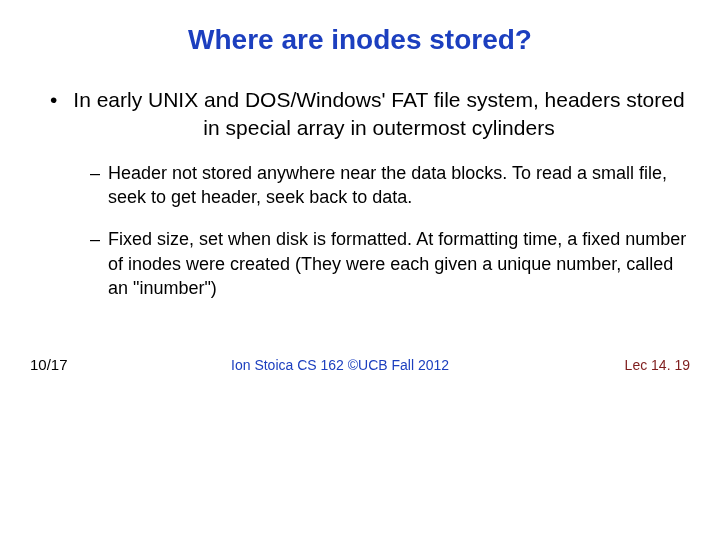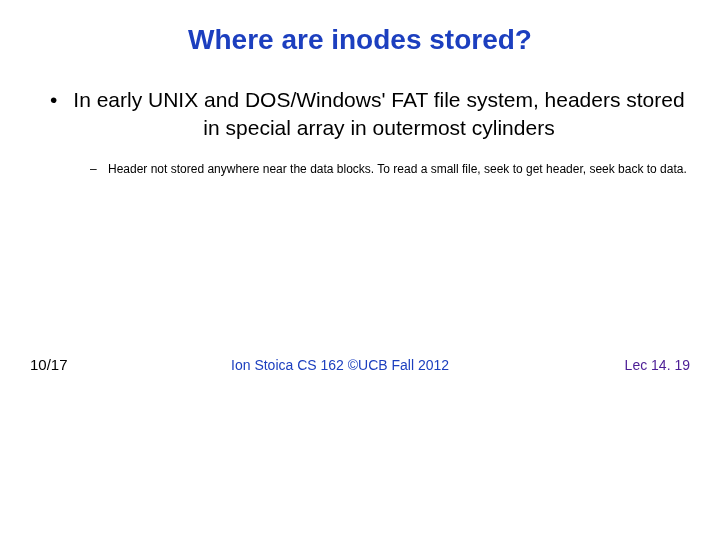--- a/index.html
+++ b/index.html
@@ -29,21 +29,21 @@
     text-align: center;
   }
   .bullet-l1::before {
     content: "•";
     position: absolute;
     left: 0;
     top: 0;
   }
   .bullet-l2 {
     color: #000;
-    font-size: 12px;
+    font-size: 18px;
     line-height: 1.35;
     margin-left: 60px;
     margin-bottom: 18px;
     position: relative;
     padding-left: 18px;
   }
   .bullet-l2::before {
     content: "–";
     position: absolute;
     left: 0;
@@ -56,35 +56,38 @@
     width: 720px;
     padding: 0 30px;
     display: flex;
     justify-content: space-between;
     align-items: baseline;
     font-size: 14px;
     color: #1c3fbf;
   }
   .footer-left { color: #000; font-size: 15px; }
   .footer-center { color: #1c3fbf; margin-top: 46px; }
-  .footer-right { color: #4c1d95; padding-left: 12px; }
+  .footer-right { color: #7f1d1d; padding-left: 12px; }
 </style>
 </head>
 <body>
 
 <div class="slide">
   <h1 class="title">Where are inodes stored?</h1>
 
   <div class="bullet-l1">
     <span>In early UNIX and DOS/Windows' FAT file system, headers stored in special array in outermost cylinders</span>
   </div>
 
   <div class="bullet-l2">
     <span>Header not stored anywhere near the data blocks. To read a small file, seek to get header, seek back to data.</span>
   </div>
 
+  <div class="bullet-l2">
+    <span>Fixed size, set when disk is formatted. At formatting time, a fixed number of inodes were created (They were each given a unique number, called an "inumber")</span>
+  </div>
 
   <div class="footer">
     <span class="footer-left">10/17</span>
     <span class="footer-center">Ion Stoica CS 162 ©UCB Fall 2012</span>
     <span class="footer-right">Lec 14. 19</span>
   </div>
 </div>
 
 </body></html>

